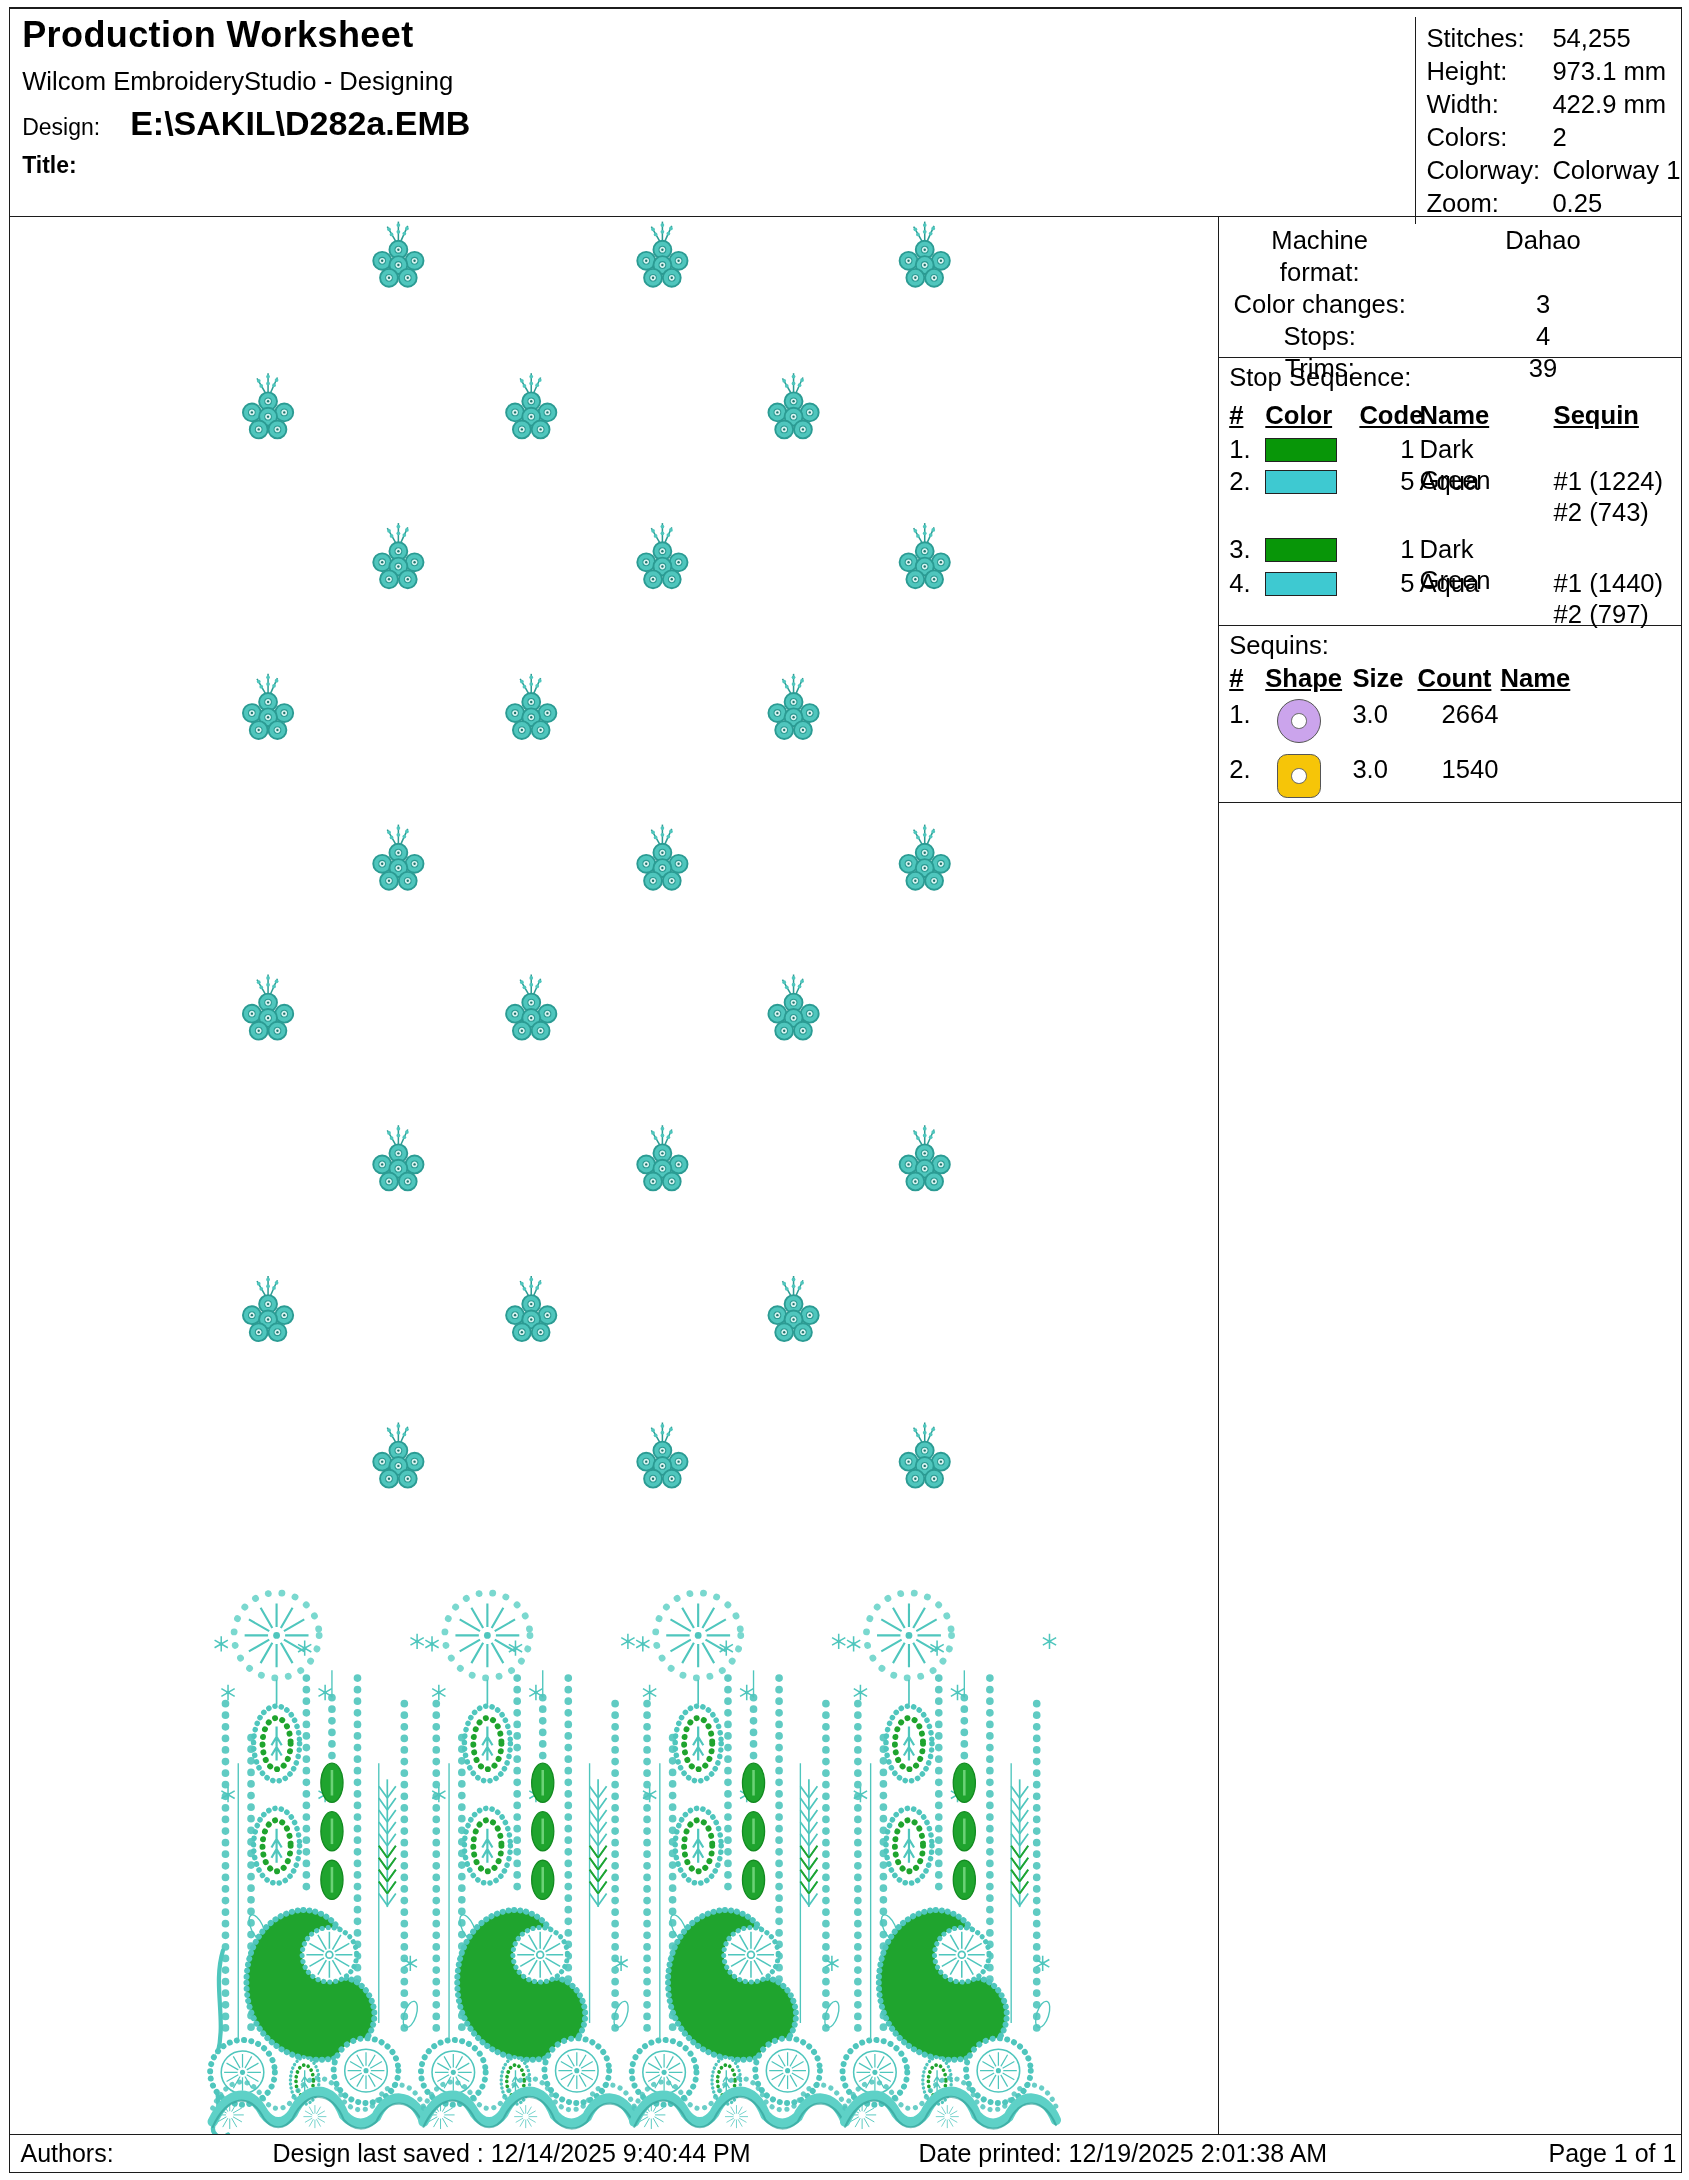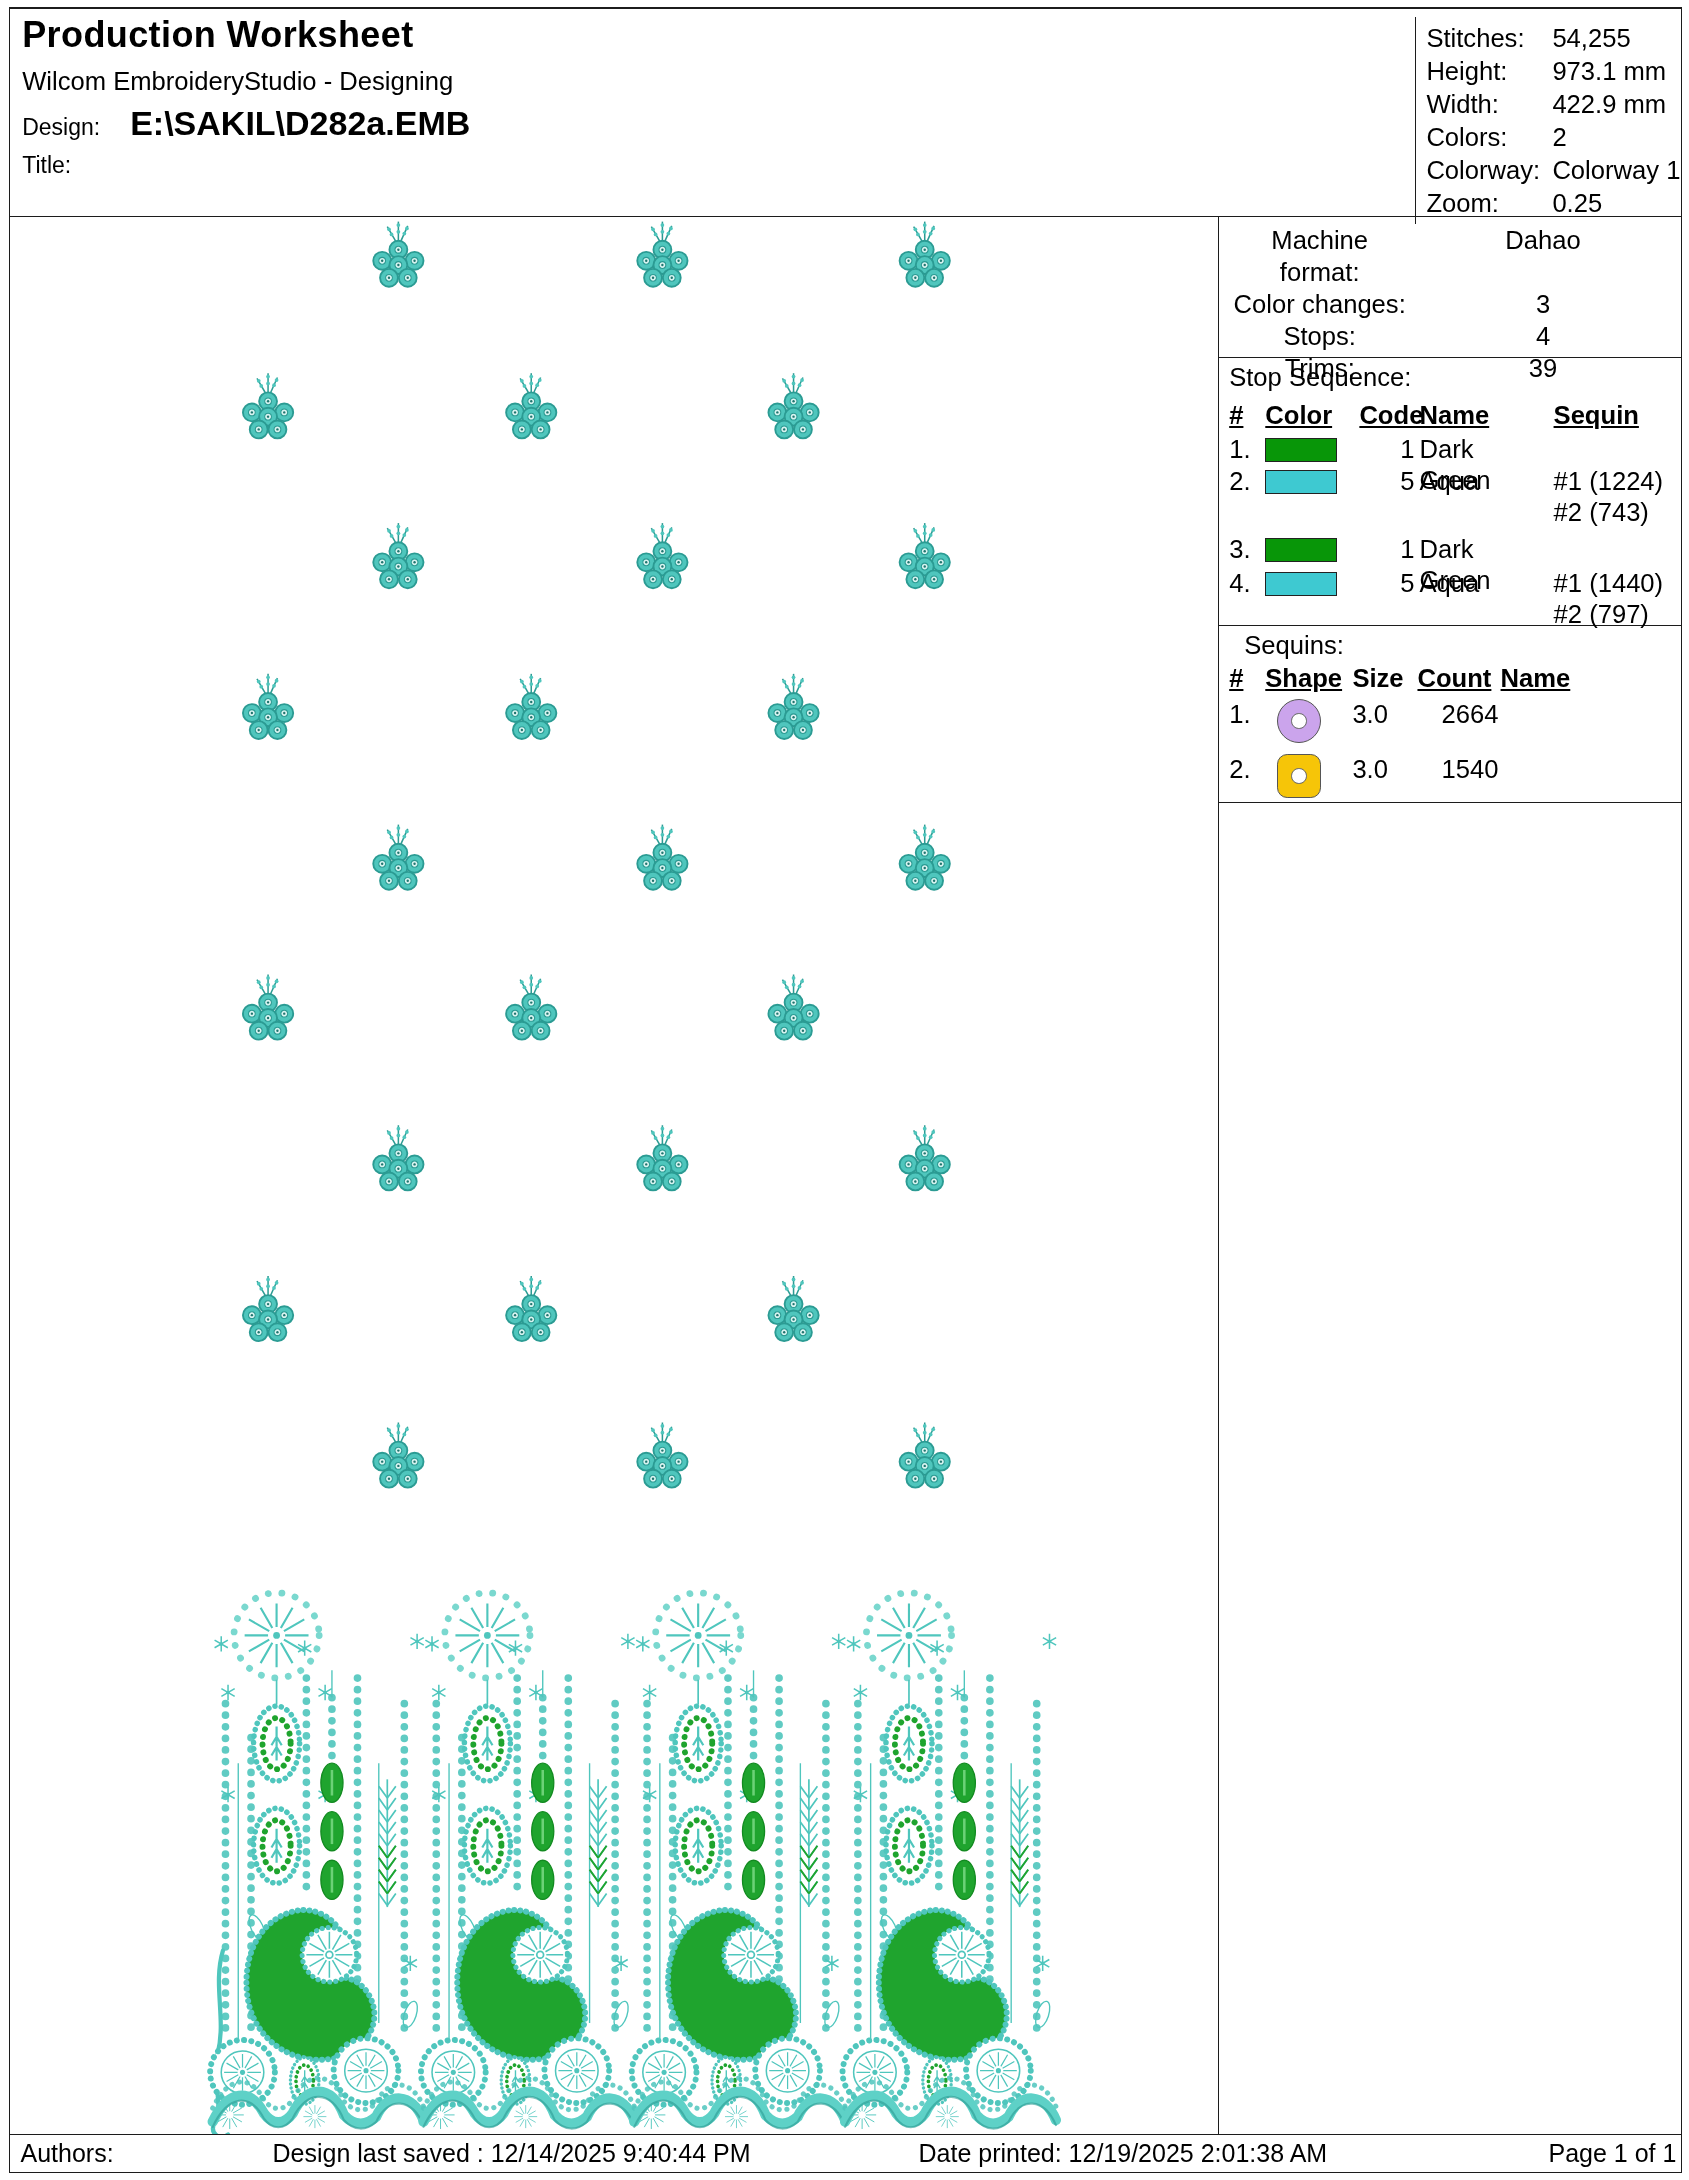--- a/index.html
+++ b/index.html
@@ -8,21 +8,21 @@
   }
   html,body{margin:0;padding:0;background:#fff;}
   body{width:1690px;height:2181px;position:relative;font-family:"Liberation Sans",sans-serif;color:#000;overflow:hidden;}
   .page-frame{position:absolute;left:8.5px;top:6.8px;right:8.5px;bottom:8.5px;border:1.7px solid #1c1c1c;border-top-width:2.6px;pointer-events:none;}
   
   .header{position:absolute;left:10.2px;top:8.5px;right:10.2px;height:207px;}
   .h-title{position:absolute;left:12px;top:5.1px;font-size:36px;font-weight:bold;letter-spacing:0.4px;}
   .h-sub{position:absolute;left:12px;top:58px;font-size:25.6px;}
   .h-design{position:absolute;left:12px;top:95px;font-size:23px;}
   .h-design b{font-size:34px;font-weight:bold;margin-left:30px;}
-  .h-titlelabel{position:absolute;left:12px;top:143px;font-size:23px;}
+  .h-titlelabel{position:absolute;left:12px;top:143px;font-size:23px;font-weight:bold;}
   .stats{position:absolute;left:1405px;top:8.5px;width:274px;height:207px;border-left:1.7px solid #1c1c1c;box-sizing:border-box;padding:5.1px 0 0 10.2px;}
   .stats .row{display:grid;grid-template-columns:126px auto;font-size:25.6px;line-height:33px;}
   .header-rule{position:absolute;left:8.5px;right:8.5px;top:216px;border-top:1.7px solid #1c1c1c;}
   
   .rpanel{position:absolute;left:1218px;top:217px;width:463px;height:1917px;border-left:1.7px solid #1c1c1c;box-sizing:border-box;font-size:25.6px;}
   .sec{box-sizing:border-box;padding:6.8px 5.1px 0 10.2px;}
   .sec-machine{height:141px;border-bottom:1.7px solid #1c1c1c;}
   .sec-machine .row{display:grid;grid-template-columns:181px auto;line-height:32px;text-align:center;}
   .sec-stops{height:268px;border-bottom:1.7px solid #1c1c1c;}
   .sec-title{line-height:25.6px;margin-bottom:12px;}
@@ -150,21 +150,21 @@
       <span class="col-code">5</span>
       <span>Aqua</span>
       <span class="seqcell">
           <div>#1 (1440)</div>
           <div>#2 (797)</div>
         </span>
     </div>
   </div>
 
   <div class="sec sec-sequins">
-    <div class="sec-title" style="margin-bottom:6.8px;margin-left:15px;">Sequins:</div>
+    <div class="sec-title" style="margin-bottom:6.8px;">Sequins:</div>
     <div class="seq-head">
       <span class="u" style="text-decoration:underline;">#</span>
       <span class="u" style="text-decoration:underline;">Shape</span>
       <span class="u" style="">Size</span>
       <span class="u" style="text-decoration:underline;">Count</span>
       <span class="u" style="text-decoration:underline;">Name</span>
     </div>
     <div class="seq-row">
       <span>1.</span>
       <span class="sequin-shape" style="background: rgb(203, 164, 236); border-radius: 50%;">

